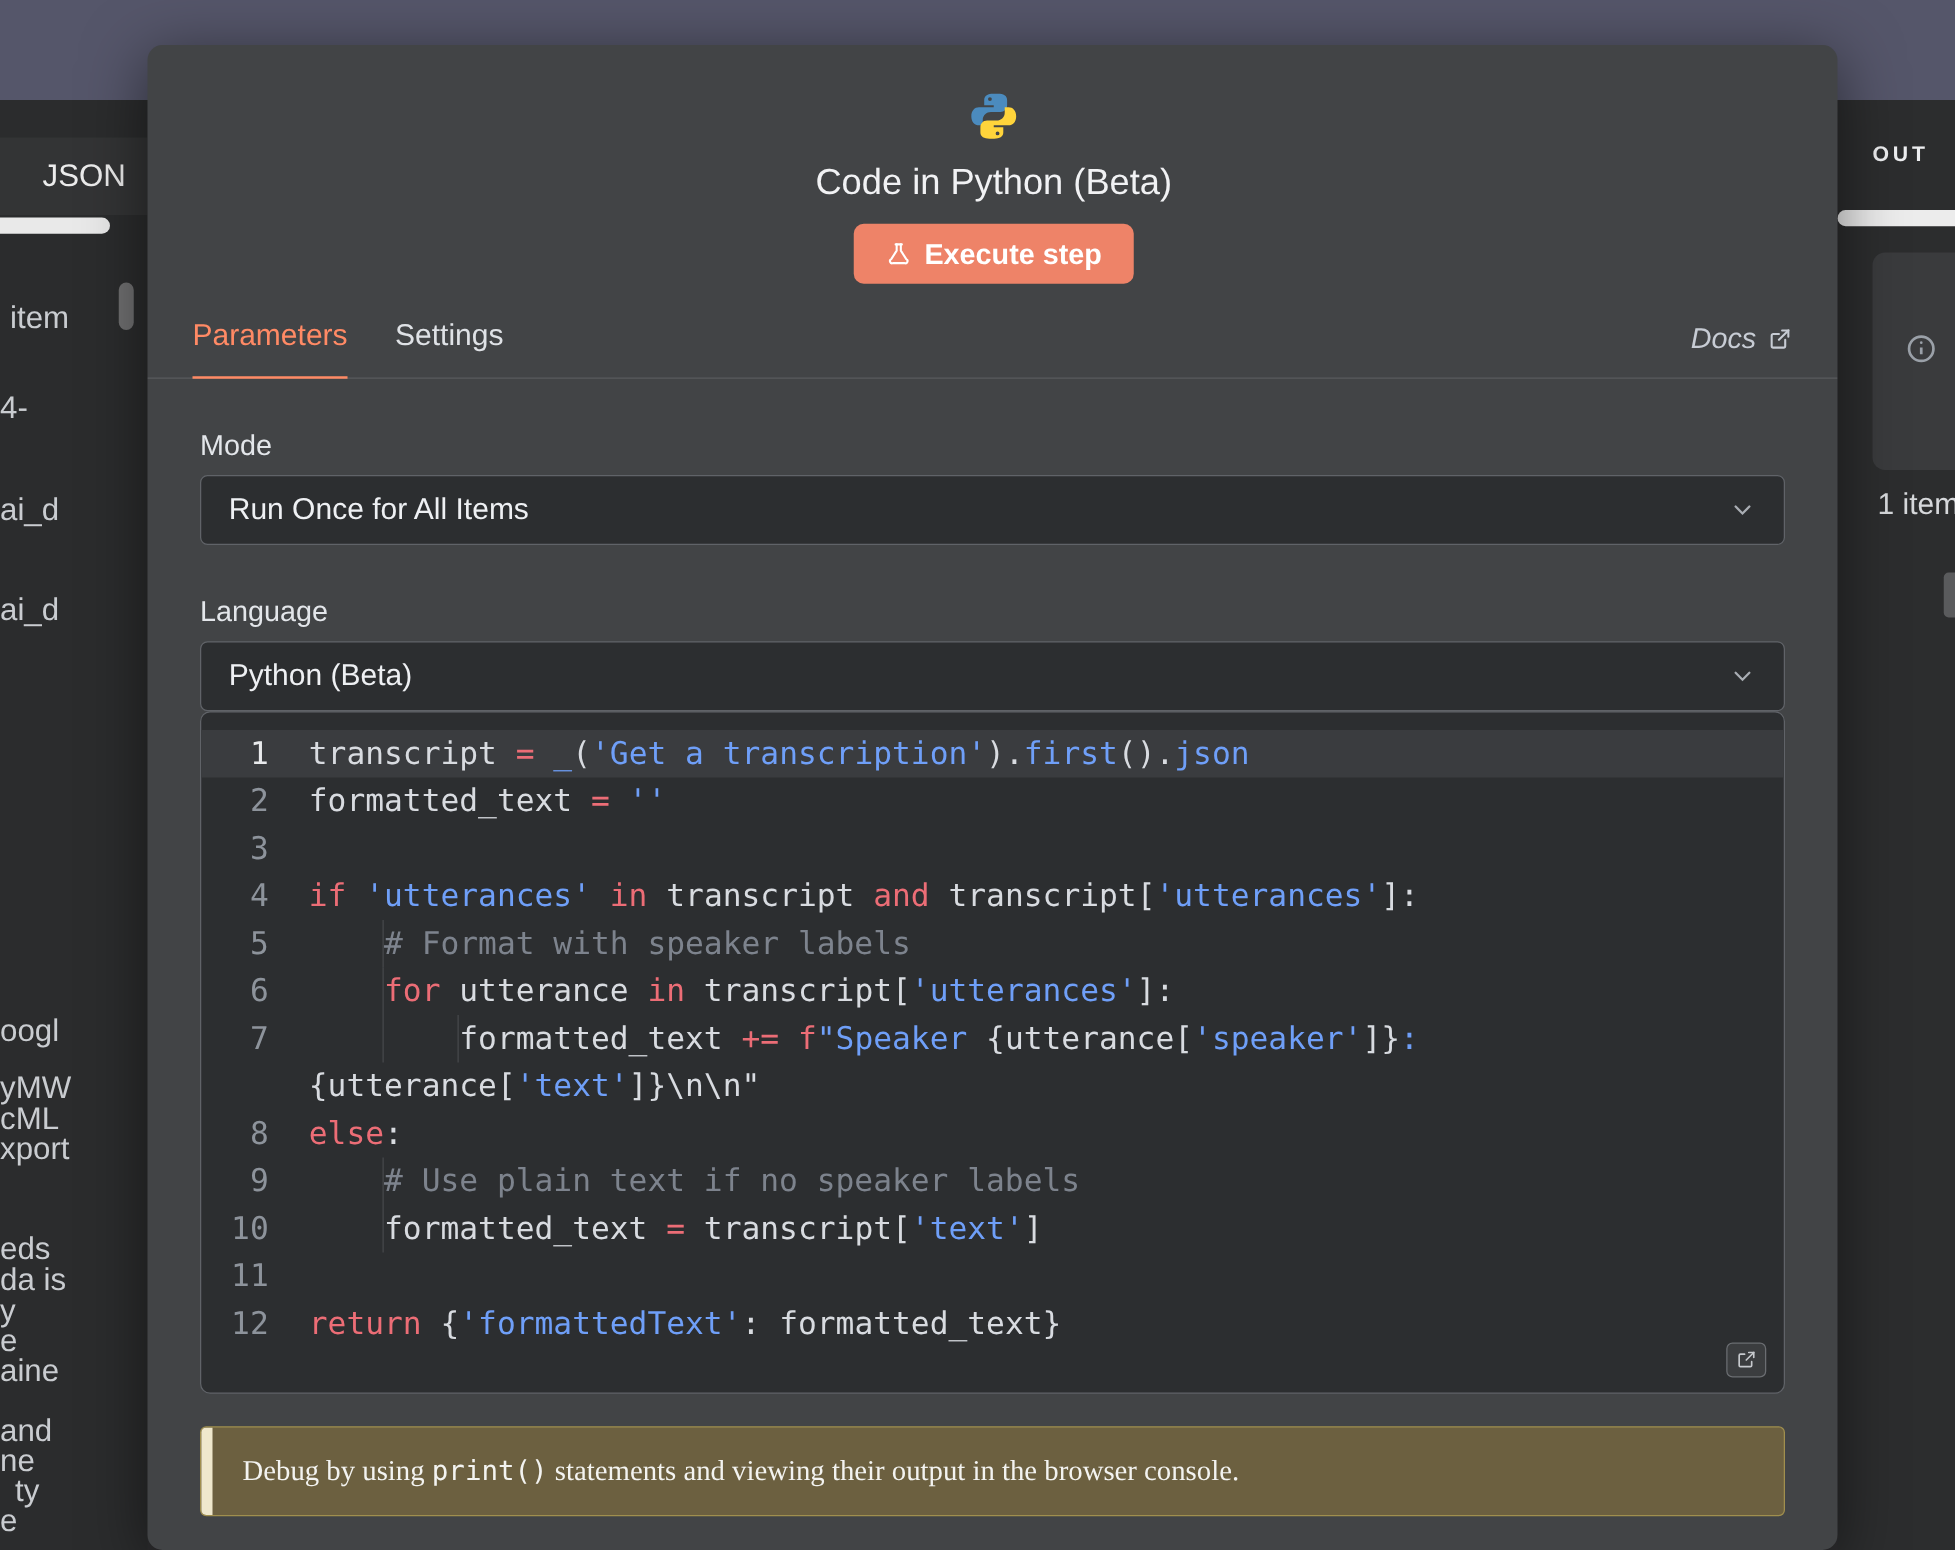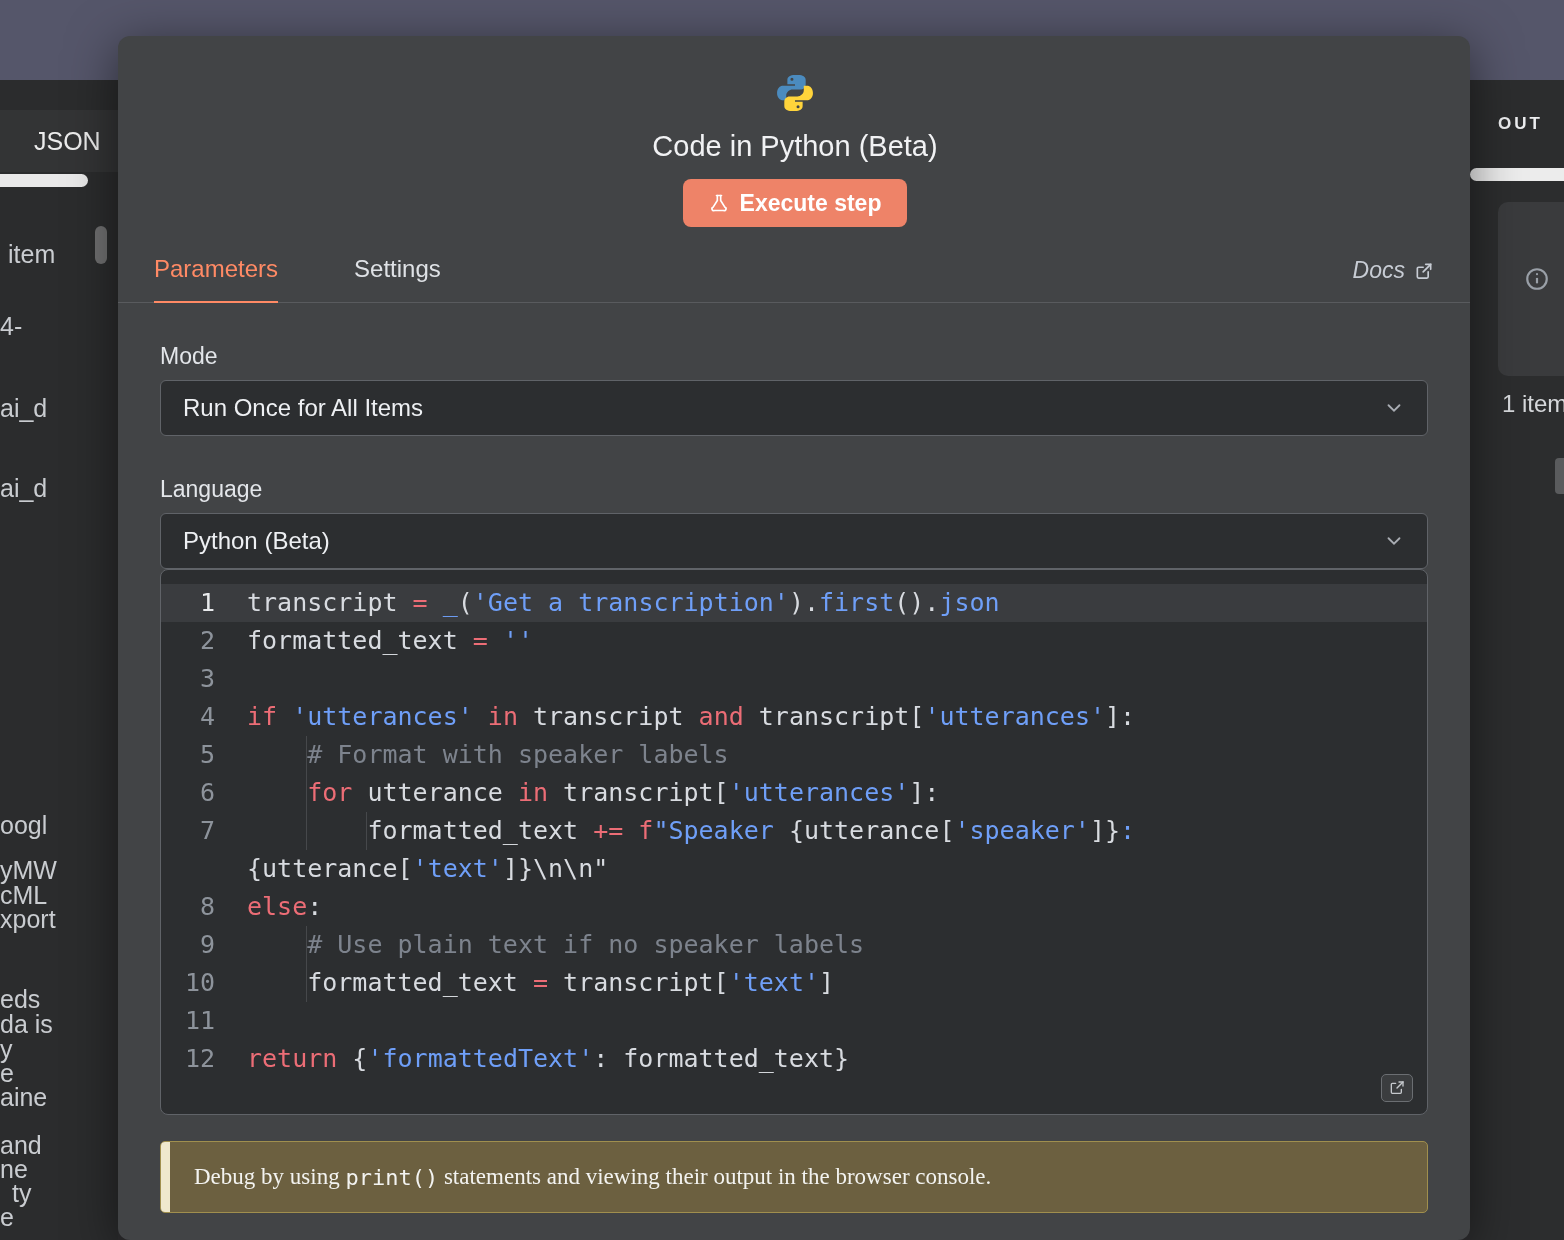--- a/index.html
+++ b/index.html
@@ -35,21 +35,21 @@
   .out-count{position:absolute;left:32px;top:310px;font-size:24px;color:#d6d8db;white-space:nowrap;}
   .edge-btn{position:absolute;right:0;top:378px;width:9px;height:36px;background:#5a5b5d;border:none;border-radius:4px 0 0 4px;cursor:pointer;}
 
   
   .modal{position:absolute;left:118px;top:36px;width:1352px;height:1204px;background:#424446;border-radius:12px;
          box-shadow:0 10px 50px rgba(0,0,0,.5);z-index:5;overflow:hidden;}
   .modal-header{display:flex;align-items:center;gap:16px;padding:36px 34px 0 36px;flex-direction:column;}
   .node-title{font-size:29px;font-weight:500;color:#f1f2f4;flex:1;}
   .execute-btn{display:flex;align-items:center;gap:11px;height:48px;padding:0 26px;background:var(--execute-btn);
                border:none;border-radius:8px;color:#fff;font-size:23px;font-weight:600;font-family:inherit;cursor:pointer;}
-  .tabs-row{display:flex;align-items:flex-end;gap:76px;margin-top:28px;padding:0 36px;border-bottom:1px solid #595b5e;}
+  .tabs-row{display:flex;align-items:flex-end;gap:38px;margin-top:28px;padding:0 36px;border-bottom:1px solid #595b5e;}
   .tab{font-size:24px;color:#dfe2e6;padding-bottom:18px;line-height:28px;border-bottom:2px solid transparent;margin-bottom:-1px;cursor:pointer;}
   .tab.active{color:var(--accent);border-color:var(--accent);}
   .docs-link{margin-left:auto;display:flex;align-items:center;gap:9px;padding-bottom:18px;font-size:23px;color:#c7ccd4;cursor:pointer;font-style:italic;}
 
   .modal-body{padding:0 42px;}
   .field-label{margin-top:40px;margin-bottom:10px;font-size:23px;color:#e3e6ea;}
   .select{height:56px;background:#2c2e30;border:1px solid #606368;border-radius:6px;display:flex;align-items:center;
           justify-content:space-between;padding:0 22px;font-size:24px;color:#eef0f3;cursor:pointer;}
 
   .editor{background:#2c2e30;border:1px solid #606368;border-radius:8px;position:relative;padding:14px 0 36px;}

